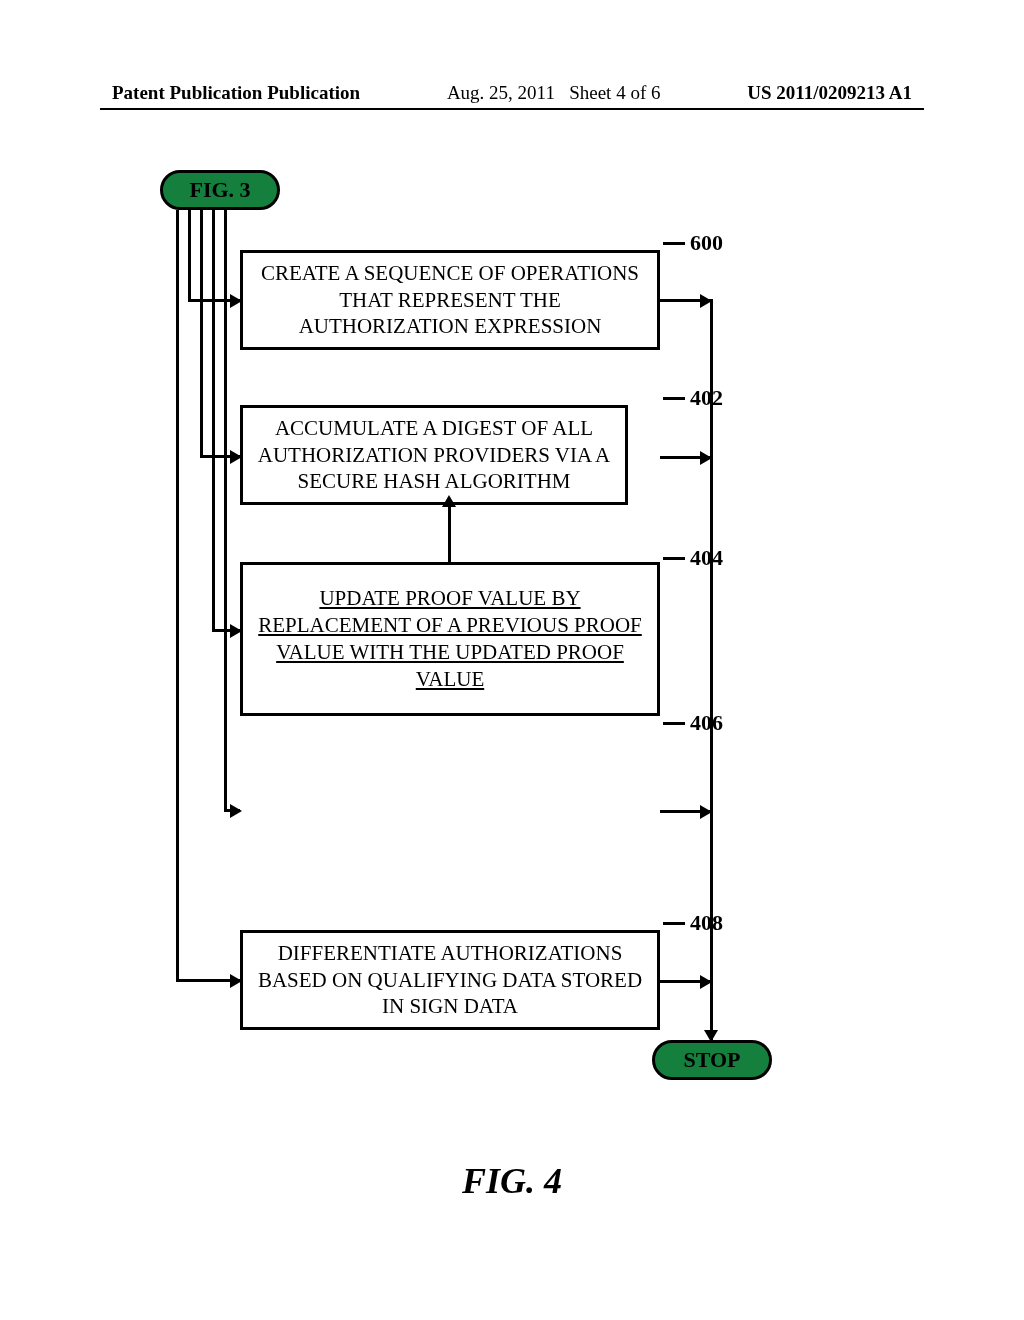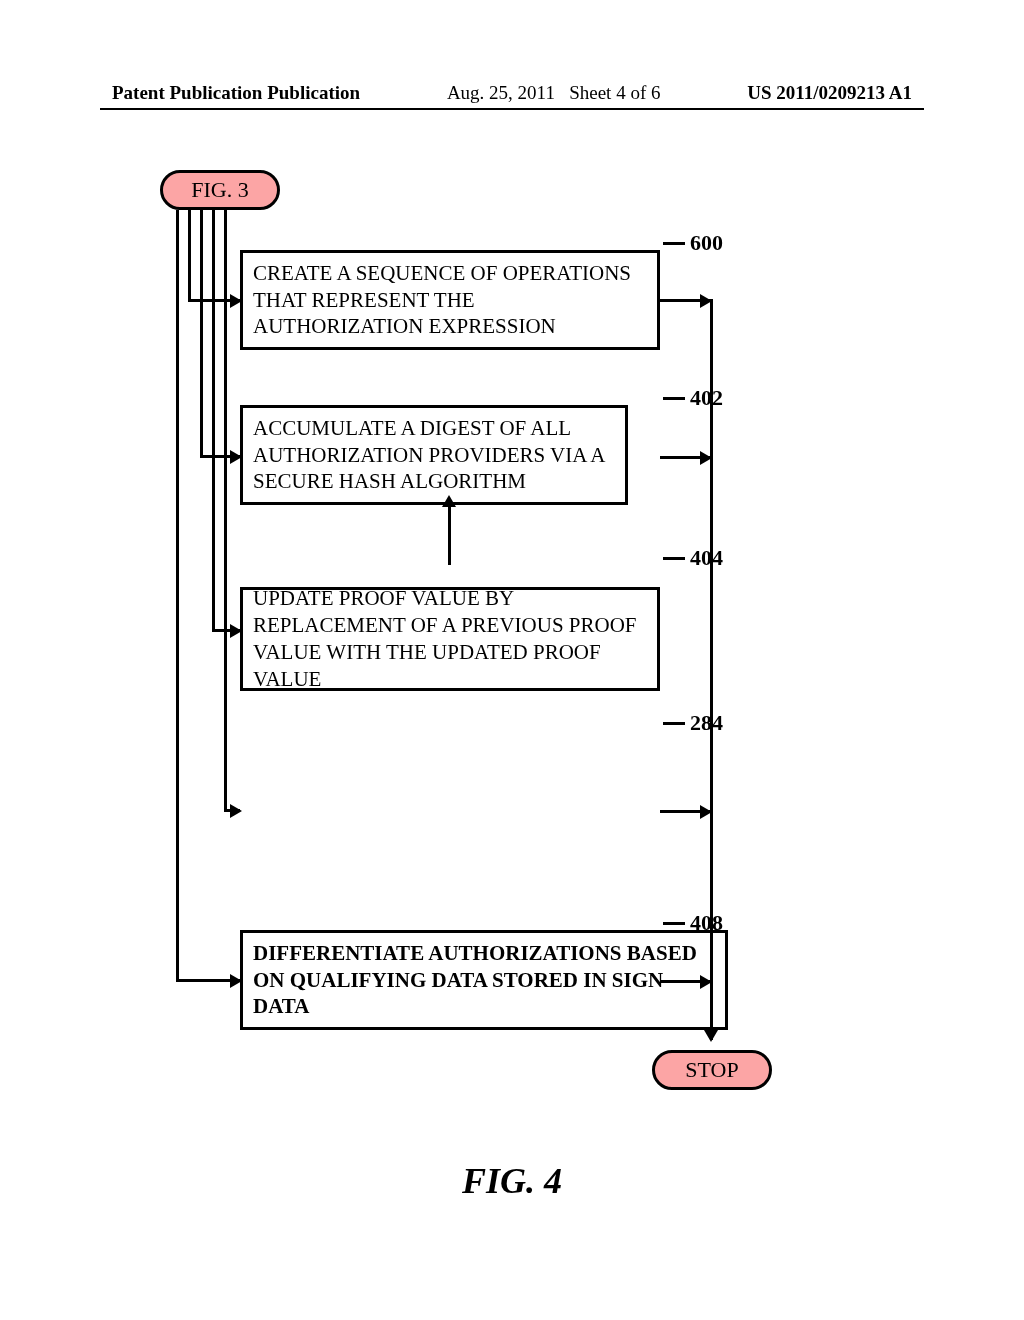--- a/index.html
+++ b/index.html
@@ -37,48 +37,50 @@
     left: 120px;
     top: 170px;
     width: 780px;
     height: 1000px;
   }
 
   .terminator {
     position: absolute;
     border: 3px solid #000;
     border-radius: 20px;
-    background: #fca5a5;
+    background: #15803d;
     text-align: center;
     font-size: 22px;
     display: flex;
     align-items: center;
     justify-content: center;
     padding: 0 16px;
     height: 40px;
+    font-weight: bold;
   }
   .start { left: 40px; top: 0; width: 120px; }
-  .stop { left: 532px; top: 870px; width: 120px; margin-top: 10px; }
+  .stop { left: 532px; top: 870px; width: 120px; }
 
   .box {
     position: absolute;
     border: 3px solid #000;
     background: #fff;
+    text-align: center;
     font-size: 21px;
     line-height: 1.28;
     padding: 10px 10px;
     display: flex;
     align-items: center;
     justify-content: center;
   }
   .box400 { left: 120px; top: 80px;  width: 420px; height: 100px; }
   .box402 { left: 120px; top: 235px; width: 388px; height: 100px; }
-  .box404 { left: 120px; top: 417px; width: 420px; height: 104px; }
+  .box404 { left: 120px; top: 392px; width: 420px; height: 154px; text-decoration: underline; }
   .box406 { left: 120px; top: 560px; width: 420px; height: 165px; }
-  .box408 { left: 120px; top: 760px; width: 488px; height: 100px; font-weight: bold; }
+  .box408 { left: 120px; top: 760px; width: 420px; height: 100px; }
 
   .ref {
     position: absolute;
     font-size: 22px;
     font-weight: bold;
   }
   .ref400 { left: 570px; top: 60px; }
   .ref402 { left: 570px; top: 215px; }
   .ref404 { left: 570px; top: 375px; }
   .ref406 { left: 570px; top: 540px; }
@@ -201,21 +203,21 @@
   <div class="tick tick402"></div>
   <div class="ref ref402">402</div>
 
   <div class="box box404">
     <span>UPDATE PROOF VALUE BY REPLACEMENT OF A PREVIOUS PROOF VALUE WITH THE UPDATED PROOF VALUE</span>
   </div>
   <div class="tick tick404"></div>
   <div class="ref ref404">404</div>
 
   <div class="tick tick406"></div>
-  <div class="ref ref406">284</div>
+  <div class="ref ref406">406</div>
 
   <div class="box box408">
     <span>DIFFERENTIATE AUTHORIZATIONS BASED ON QUALIFYING DATA STORED IN SIGN DATA</span>
   </div>
   <div class="tick tick408"></div>
   <div class="ref ref408">408</div>
 
   <div class="arrow404-402"></div>
   <div class="ah ah-up ah-u-404to402"></div>
 

